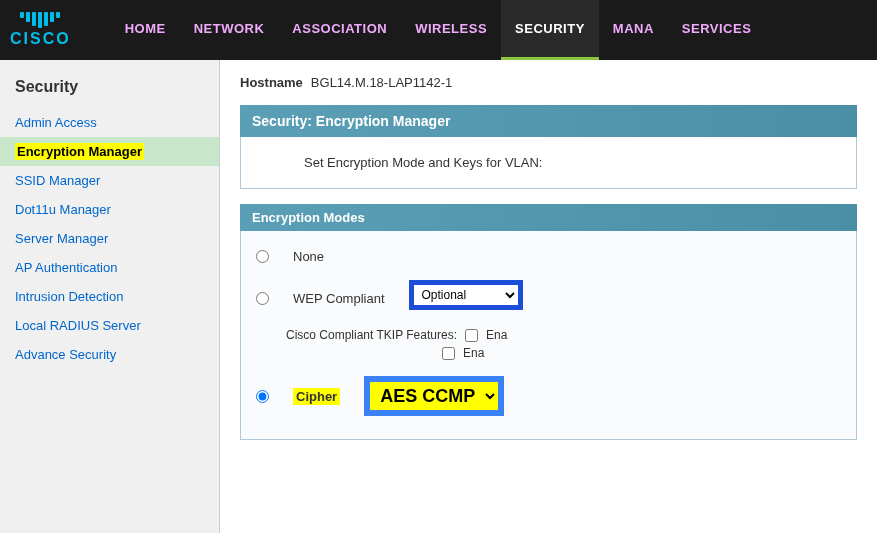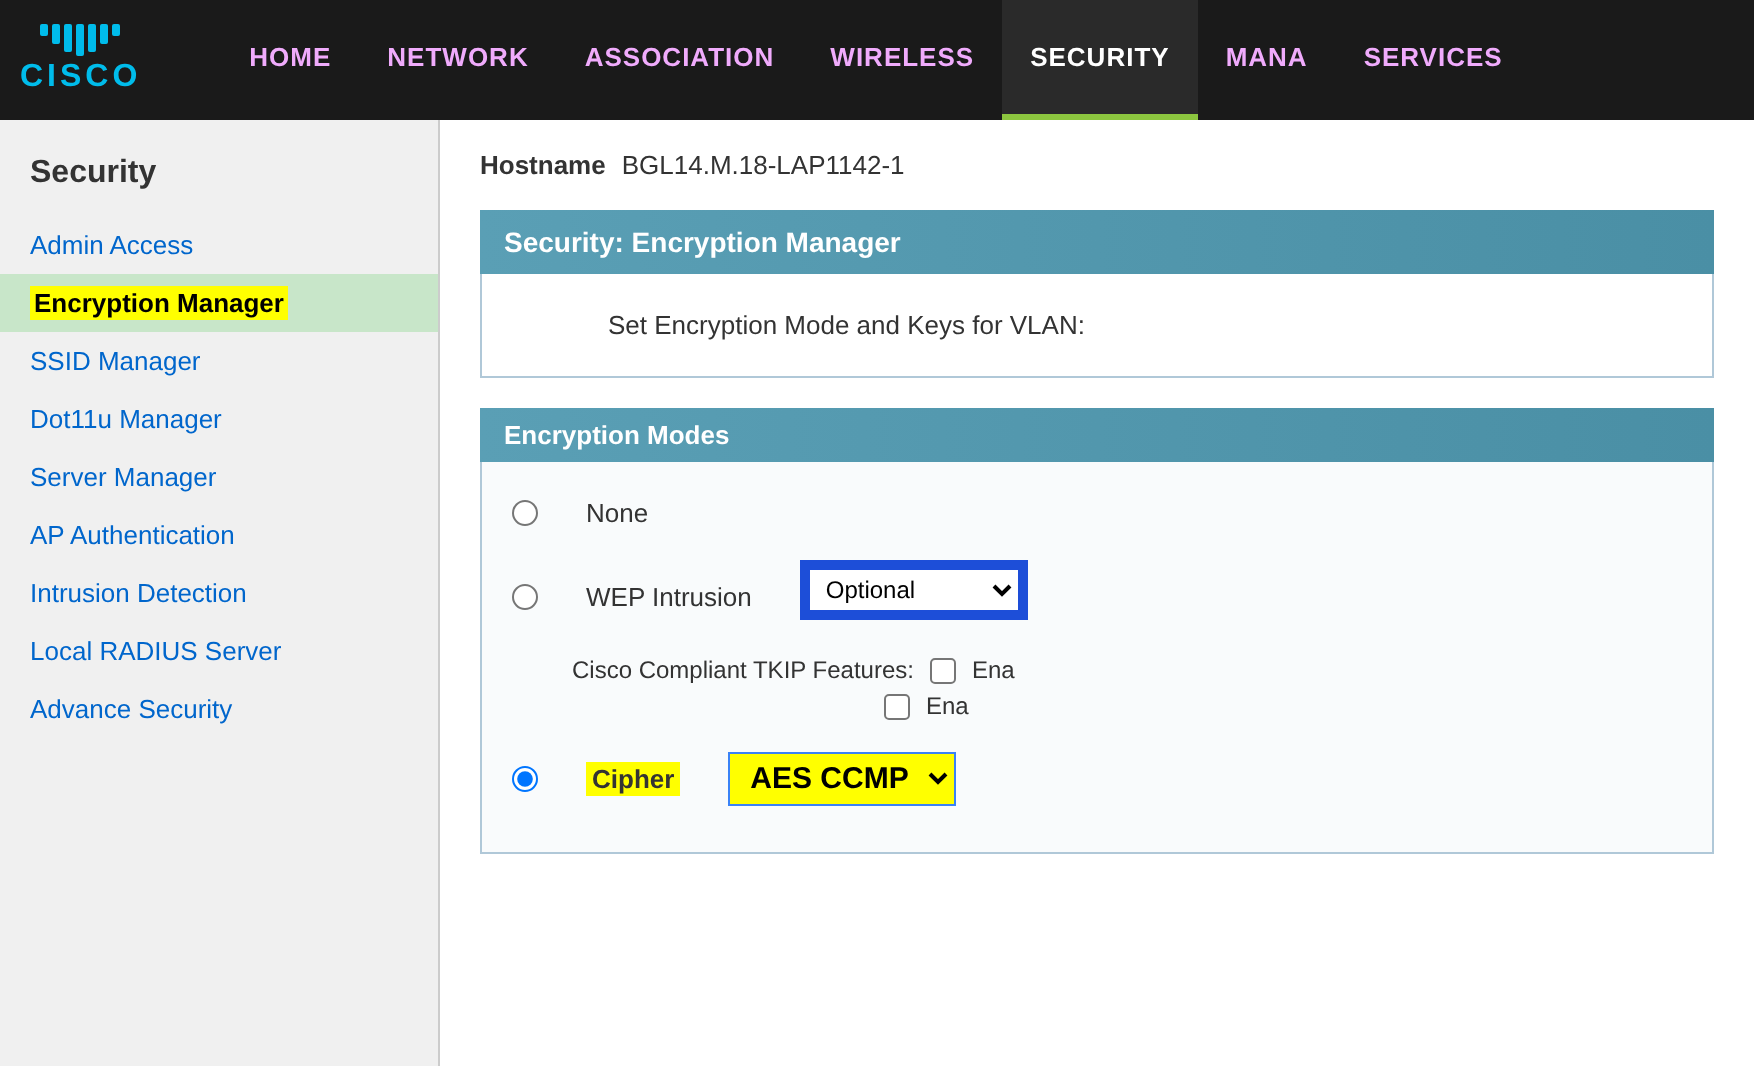--- a/index.html
+++ b/index.html
@@ -198,23 +198,23 @@
     }
     input[type="radio"] {
       cursor: pointer;
     }
     input[type="checkbox"] {
       cursor: pointer;
     }
     select.cipher-select {
       background: yellow;
       font-weight: bold;
-      font-size: 15px;
+      font-size: 18px;
       padding: 3px 6px;
-      border: 1px solid #3b82f6;
+      border: 6px solid #3b82f6;
     }
 
     
     .enc-modes-box {
       border: 1px solid #b0c8d8;
       border-top: none;
       padding: 10px 15px 15px;
       background: #f9fbfc;
     }
   </style>
@@ -278,21 +278,21 @@
     <div class="enc-modes-box">
 
       <div class="radio-row">
         <input type="radio" name="enc_mode" id="enc_none" style="">
         <label for="enc_none">None</label>
       </div>
 
       <div>
         <div class="radio-row">
           <input type="radio" name="enc_mode" id="enc_wep" style="">
-          <label for="enc_wep">WEP Intrusion</label>
+          <label for="enc_wep">WEP Compliant</label>
           <div class="wep-select-row">
             <select>
               <option>Mandatory</option>
               <option selected="">Optional</option>
               <option>No Encryption</option>
             </select>
           </div>
         </div>
         <div class="wep-extras">
           <div class="tkip-row">

